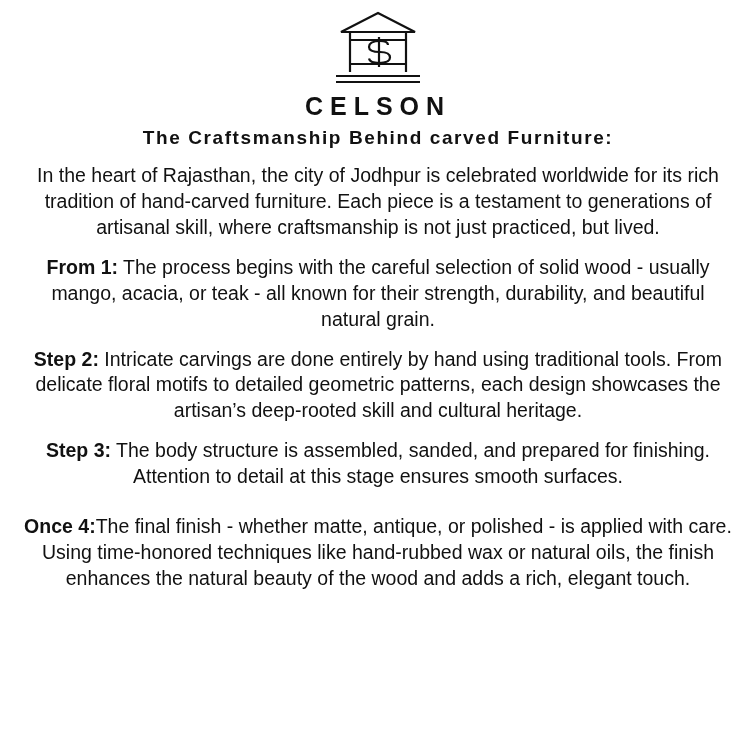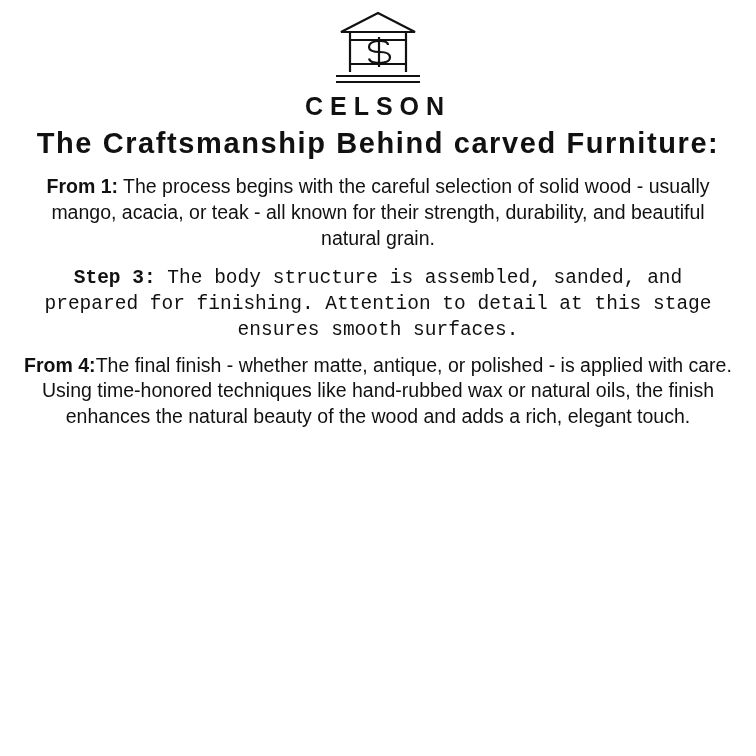--- a/index.html
+++ b/index.html
@@ -38,38 +38,37 @@
   .brand {
     font-size: 25px;
     letter-spacing: 7px;
     font-weight: 700;
     text-align: center;
     margin-top: 2px;
     margin-bottom: 6px;
     color: #111;
   }
   .headline {
-    font-size: 29px;
+    font-size: 19px;
     font-weight: 700;
     letter-spacing: 1.6px;
     text-align: center;
     margin: 0 0 14px 0;
     color: #111;
   }
   .para {
     font-size: 19.5px;
     line-height: 1.33;
     text-align: center;
     margin: 0 0 14px 0;
     color: #111;
     max-width: 712px;
   }
   .para.tight {
-    margin-bottom: 9px;
-    font-family: Liberation Mono, monospace;
+    margin-bottom: 24px;
   }
   .para.no-gap {
     margin-bottom: 2px;
   }
   .step-label {
     font-weight: 700;
   }
 </style>
 </head>
 <body>
@@ -89,28 +88,32 @@
         <path d="M58 35 C58 32.5 55 31 50 31 C43 31 39 33 39 37 C39 41 44 42 50 42 C56 42 60 43.5 60 47.5 C60 51.5 55 53 49 53 C43.5 53 39.5 51.5 39 48.5"></path>
         <path d="M49 27 L49 57"></path>
       </g>
     </svg>
   </div>
 
   <div class="brand">CELSON</div>
 
   <div class="headline">The Craftsmanship Behind carved Furniture:</div>
 
+  <p class="para">In the heart of Rajasthan, the city of Jodhpur is celebrated worldwide for its rich tradition of hand-carved furniture. Each piece is a testament to generations of artisanal skill, where craftsmanship is not just practiced, but lived.</p>
 
   <p class="para">
     <span class="step-label">From 1:</span><span> The process begins with the careful selection of solid wood - usually mango, acacia, or teak - all known for their strength, durability, and beautiful natural grain.</span>
   </p>
 
+  <p class="para">
+    <span class="step-label">Step 2:</span><span> Intricate carvings are done entirely by hand using traditional tools. From delicate floral motifs to detailed geometric patterns, each design showcases the artisan’s deep-rooted skill and cultural heritage.</span>
+  </p>
 
   <p class="para tight">
     <span class="step-label">Step 3:</span><span> The body structure is assembled, sanded, and prepared for finishing. Attention to detail at this stage ensures smooth surfaces.</span>
   </p>
 
   <p class="para no-gap">
-    <span class="step-label">From 4:</span><span>The final finish - whether matte, antique, or polished - is applied with care. Using time-honored techniques like hand-rubbed wax or natural oils, the finish enhances the natural beauty of the wood and adds a rich, elegant touch.</span>
+    <span class="step-label">Once 4:</span><span>The final finish - whether matte, antique, or polished - is applied with care. Using time-honored techniques like hand-rubbed wax or natural oils, the finish enhances the natural beauty of the wood and adds a rich, elegant touch.</span>
   </p>
 
 
 </div>
 
 </body></html>

